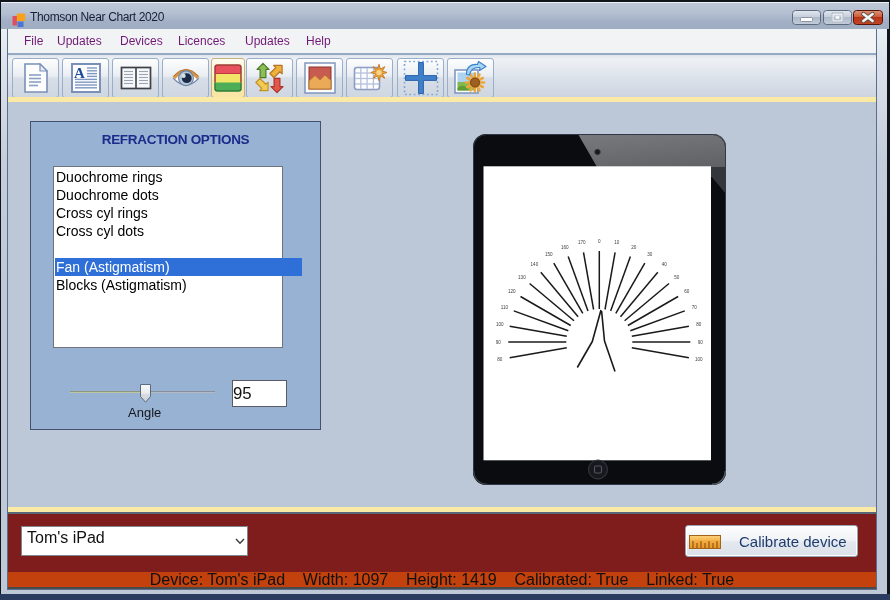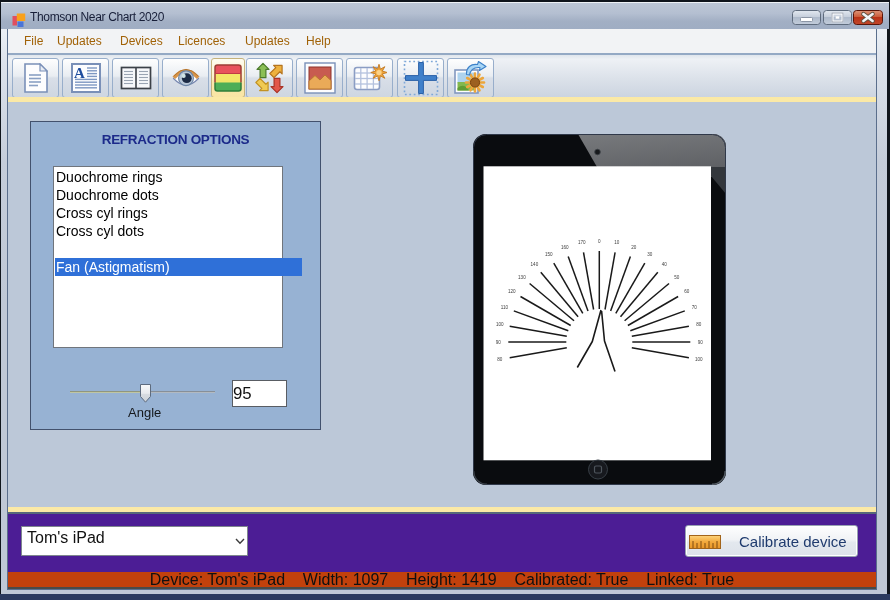--- a/index.html
+++ b/index.html
@@ -14,21 +14,21 @@
 
 #titlebar { position:absolute; left:1px; top:2px; width:888px; height:27px; border-top:1.5px solid #eef2f6;
   background:linear-gradient(#bdc7d6 0%, #b4bfd1 40%, #a2afc4 70%, #9fadc3 100%);padding-left:48px; }
 #titletext { position:absolute; left:29px; top:6.5px; font-size:12px; letter-spacing:-0.35px; color:#171e38; }
 
 #appicon { position:absolute; left:11px; top:10px; width:14px; height:15px; }
 
 .wbtn { position:absolute; top:7px; height:15px; border-radius:3px; }
 
 #menubar { position:absolute; left:8px; top:29px; width:868px; height:24px; background:#f2f3f5; }
-.mitem { position:absolute; top:5px; font-size:12px; color:#a16207; }
+.mitem { position:absolute; top:5px; font-size:12px; color:#701a75; }
 
 #toolbar { position:absolute; left:8px; top:53px; width:868px; height:44px;
   background:linear-gradient(#dfe5ec, #eef1f5 10%, #dce2ea 55%, #ccd4e0 100%);
   border-top:2px solid #94a9c4; }
 .tbtn { position:absolute; top:3px; width:47px; height:40px; border:1px solid #98aecb; border-radius:3px;
   background:linear-gradient(#fefefe, #e9edf2 45%, #d9dfe8 50%, #ced6e1 100%); }
 .tbtn svg { position:absolute; left:50%; top:50%; transform:translate(-50%,-50%); }
 #tb5 { background:linear-gradient(#fefbef, #fdf3cd 45%, #fae7ab 60%, #f9e5a4 100%); border-color:#c5b27c; }
 
 .strip { position:absolute; left:8px; width:868px; background:#fbe9a6; }
@@ -40,21 +40,21 @@
 #listbox { position:absolute; left:21.5px; top:44px; width:230px; height:182px; background:#fff; border:1px solid #70757c; font-size:14px; color:#000; }
 .li { position:absolute; left:1px; width:247px; height:18px; line-height:18px; padding-left:1.5px; white-space:nowrap; }
 .sel { background:#2f70d8; color:#fff; }
 
 #track1 { position:absolute; left:39px; top:269px; width:71px; height:2px; background:#bfc6a4; border-top:1px solid #90967e; }
 #track2 { position:absolute; left:120px; top:269px; width:64px; height:2px; background:#b2bac2; border-top:1px solid #878f98; }
 #thumb { position:absolute; left:109px; top:262px; width:11px; height:19px; }
 #anglelabel { position:absolute; left:97px; top:283px; font-size:13px; color:#15181c; }
 #valbox { position:absolute; left:201px; top:258px; width:55px; height:27px; background:#fff; border:1.5px solid #595d63; text-align:left; font-size:16.8px; color:#101010; line-height:25px; }
 
-#devpanel { position:absolute; left:8px; top:513.5px; width:868px; height:58.5px; background:#4c1d95; }
+#devpanel { position:absolute; left:8px; top:513.5px; width:868px; height:58.5px; background:#7f1d1d; }
 #dropdown { position:absolute; left:13px; top:12px; width:227px; height:30px; background:#fff; border:1px solid #7e868e; }
 #ddtext { position:absolute; left:5px; top:2.5px; font-size:16px; color:#111; }
 #calbtn { position:absolute; left:677px; top:11px; width:173px; height:32px; border:1px solid #98a3b2; border-radius:3px;
   background:linear-gradient(#fefefe, #f1f3f6 45%, #e3e8ee 55%, #dde2ea 100%);
   box-shadow:inset 0 0 0 1px #fff; }
 #calbtn span { position:absolute; left:53px; top:7px; font-size:15px; color:#1f3b6e; }
 
 #statusbar { position:absolute; left:8px; top:572px; width:868px; height:17px; background:#c2410c; border-bottom:2px solid #4a4a48;
   text-align:center; font-size:16px; color:#101010; line-height:16px; }
 </style>
@@ -244,20 +244,21 @@
   <div class="strip" style="top:97px; height:5px;"></div>
   <div id="main">
     <div id="panel">
       <div id="ptitle">REFRACTION OPTIONS</div>
       <div id="listbox">
         <div class="li" style="top:1px;">Duochrome rings</div>
         <div class="li" style="top:19px;">Duochrome dots</div>
         <div class="li" style="top:37px;">Cross cyl rings</div>
         <div class="li" style="top:55px;">Cross cyl dots</div>
         <div class="li sel" style="top:91px;">Fan (Astigmatism)</div>
+        <div class="li" style="top:109px;">Blocks (Astigmatism)</div>
       </div>
       <div id="track1"></div>
       <div id="track2"></div>
       <div id="thumb">
         <svg width="11" height="19" viewBox="0 0 11 19">
           <path d="M0.5 0.5 H10.5 V12.5 L5.5 18.2 L0.5 12.5 Z" fill="url(#thg)" stroke="#5d6b7e" stroke-width="1"></path>
           <defs>
               <linearGradient id="thg" x1="0" y1="0" x2="0" y2="1">
             <stop offset="0" stop-color="#f8f9fa"></stop>
                 <stop offset="0.5" stop-color="#e8eaed"></stop>

